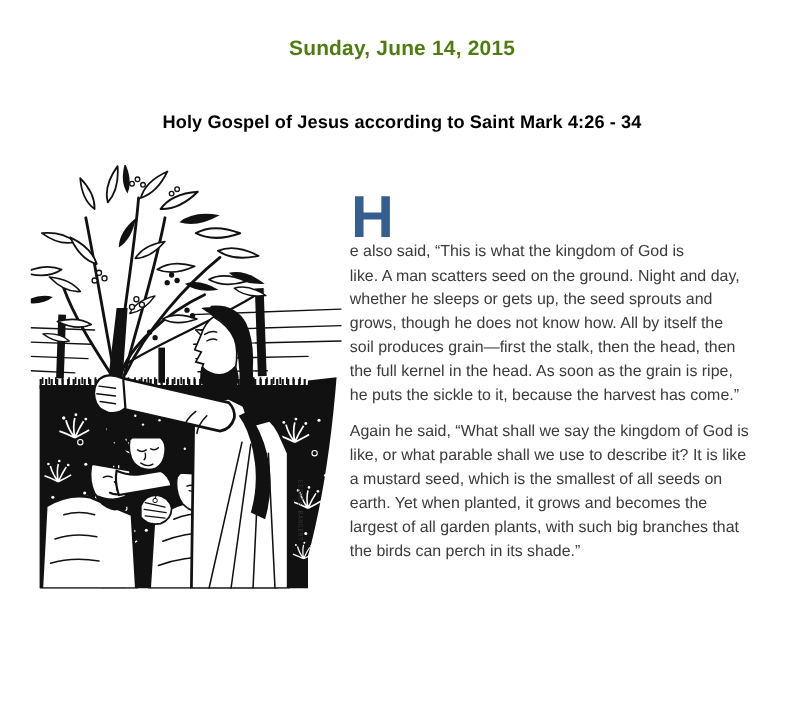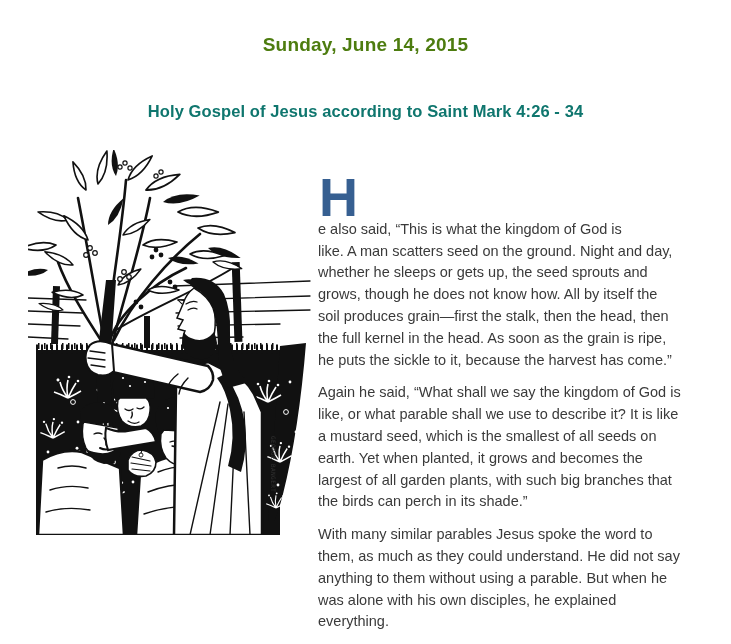--- a/index.html
+++ b/index.html
@@ -1,21 +1,21 @@
 <!DOCTYPE html>
 <html><head>
 <meta charset="utf-8">
 <style>
   html,body{margin:0;padding:0;background:#ffffff;}
   .page{position:relative;width:731px;height:644px;background:#fff;overflow:hidden;
         font-family:"Liberation Sans",sans-serif;}
   .title{position:absolute;top:34px;left:0;width:731px;text-align:center;
          font-size:19px;font-weight:700;color:#4d7c0f;letter-spacing:.2px;}
   .heading{position:absolute;top:102px;left:0;width:731px;text-align:center;
-         font-size:16.5px;font-weight:700;color:#0f766e;letter-spacing:.1px;}
+         font-size:16.5px;font-weight:700;color:#000000;letter-spacing:.1px;}
   .figure{position:absolute;left:28px;top:150px;width:284px;height:385px;}
   .figure svg{display:block;width:100%;height:100%;}
   .textcol{position:absolute;left:318px;top:197px;width:412px;color:#3a3a3a;
          font-size:14.5px;line-height:21.8px;}
   .textcol p{margin:0 0 11px 0;white-space:pre-line;}
   .p-first{position:relative;text-indent:46px;}
   .dropcap{position:absolute;left:1px;top:-27px;font-size:54px;line-height:1;
          font-weight:700;color:#365f91;text-indent:0;}
   .ink{stroke:#111;fill:none;stroke-linecap:round;}
   .sig{font-family:"DejaVu Sans Mono",monospace;font-size:6px;fill:#333;letter-spacing:.4px;}
@@ -237,20 +237,15 @@
 soil produces grain—first the stalk, then the head, then
 the full kernel in the head. As soon as the grain is ripe,
 he puts the sickle to it, because the harvest has come.”</span>
     </p>
     <p>Again he said, “What shall we say the kingdom of God is
 like, or what parable shall we use to describe it? It is like
 a mustard seed, which is the smallest of all seeds on
 earth. Yet when planted, it grows and becomes the
 largest of all garden plants, with such big branches that
 the birds can perch in its shade.”</p>
-    <p>With many similar parables Jesus spoke the word to
-them, as much as they could understand. He did not say
-anything to them without using a parable. But when he
-was alone with his own disciples, he explained
-everything.</p>
   </div>
 
 </div>
 
 </body></html>

